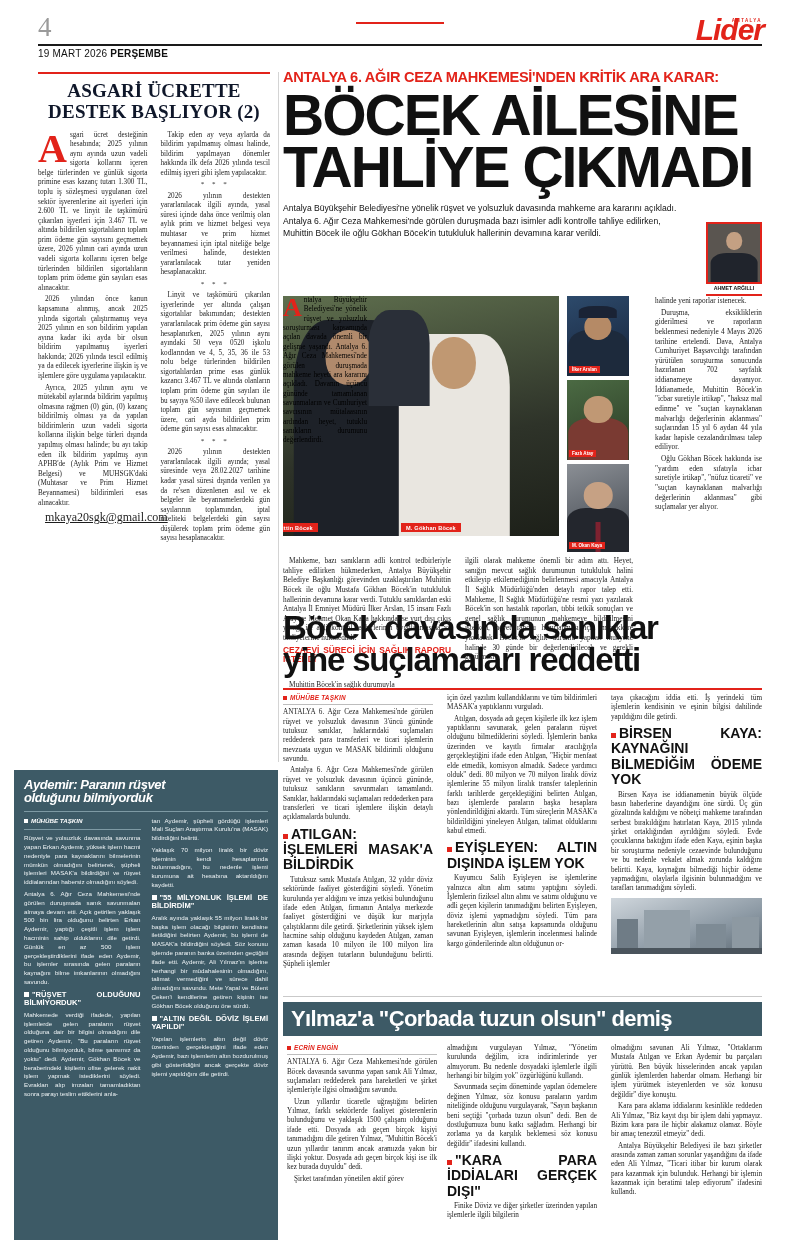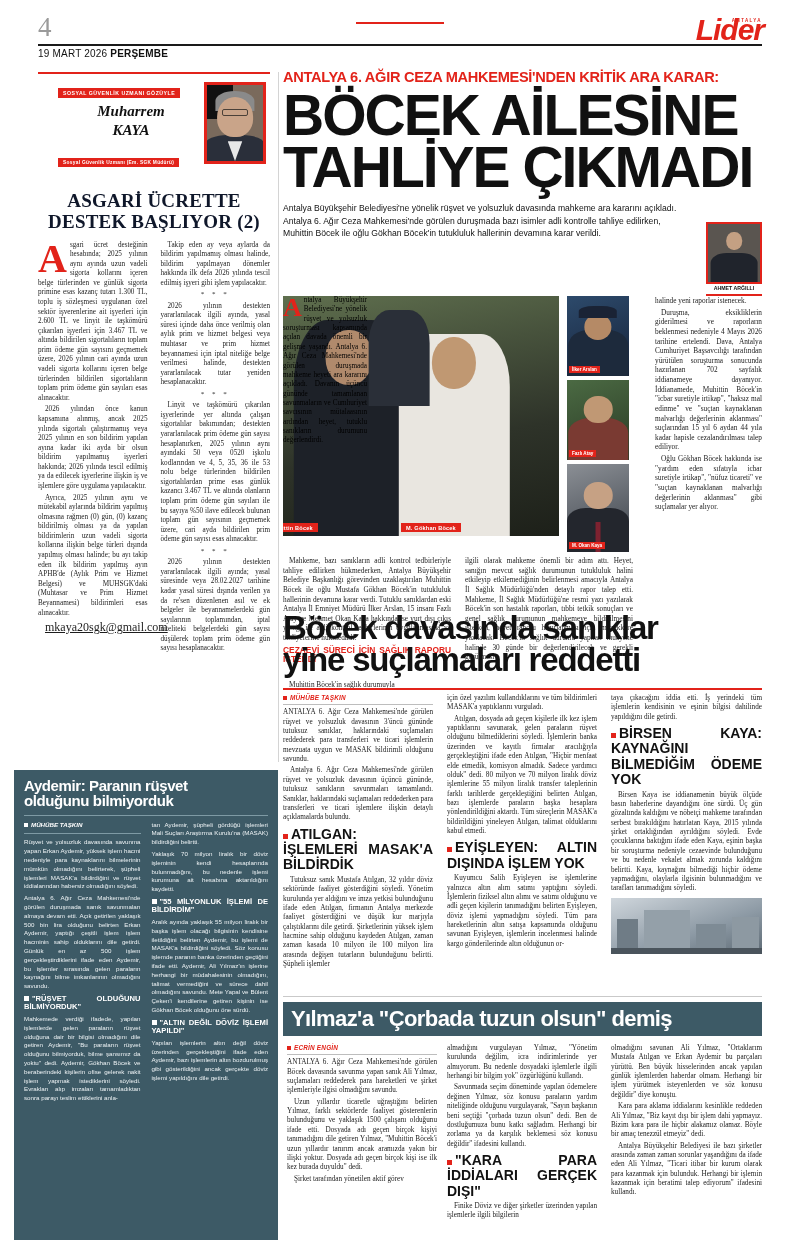--- a/index.html
+++ b/index.html
@@ -134,22 +134,22 @@
   .byline-rule { height:1px; background:#bdbdbd; margin:2px 0 3px; }
   .sub2 { font-family:"Liberation Sans",sans-serif; font-weight:700; font-size:14px;
           color:#111; line-height:1.1; margin:4px 0 3px; text-indent:0 !important; }
   .sub2 .sq { display:inline-block; width:5px; height:5px; background:#e2231a; margin-right:3px; }
   .s2photo { width:151px; height:56px; background:linear-gradient(160deg,#cfd6dc,#8c99a4 60%,#5d6a74);
              margin:4px 0 3px; position:relative; overflow:hidden; }
 
   
   .teal { position:absolute; left:14px; top:770px; width:264px; height:470px;
           background:#3d5a66; color:#fff; padding:8px 10px 10px; }
-  .teal-head { font-family:"Liberation Sans",sans-serif; font-weight:700; font-size:15px;
-               line-height:1.02; letter-spacing:-.4px; color:#fff; }
+  .teal-head { font-family:"Liberation Sans",sans-serif; font-weight:700; font-size:13px;
+               line-height:1.02; letter-spacing:-.4px; color:#fff;font-style:italic; }
   .teal-rule { height:1px; background:#7e9aa4; margin:6px 0 5px; }
   .teal-body { column-count:2; column-gap:11px; font-family:"Liberation Sans",sans-serif;
                font-size:6.2px; line-height:1.42; text-align:justify; color:#eef3f5;
                height:408px; }
   .teal-body p { margin:0 0 3px; }
   .tbyline { font-family:"Liberation Sans",sans-serif; font-weight:700; font-style:italic;
              font-size:6.2px; color:#fff; margin-bottom:3px; }
   .tbyline .sq { display:inline-block; width:4px; height:4px; background:#fff; margin-right:3px; }
   .tsub { font-family:"Liberation Sans",sans-serif; font-weight:700; font-size:7.6px;
           line-height:1.12; color:#fff; margin:4px 0 3px; }
@@ -186,36 +186,20 @@
     </div>
     <div class="logo">
       <div class="logo-sub">ANTALYA</div>
       <div class="logo-main">Lider</div>
     </div>
   </div>
 
   <div class="col-left">
     <div class="colrule-top"></div>
 
-    <div class="author-block">
-      <div class="author-tag">SOSYAL GÜVENLİK UZMANI GÖZÜYLE</div>
-      <div class="author-name">
-        <span>Muharrem</span><br>
-        <span>KAYA</span>
-      </div>
-      <div class="author-role">Sosyal Güvenlik Uzmanı (Em. SGK Müdürü)</div>
-      <div class="author-photo">
-        <div class="blk"></div>
-        <div class="ph-body figure"></div>
-        <div class="ph-hair figure"></div>
-        <div class="ph-face figure"></div>
-        <div class="ph-glass"></div>
-        <div class="ph-shirt"></div>
-      </div>
-    </div>
 
     <div class="col-headline">ASGARİ ÜCRETTE DESTEK BAŞLIYOR (2)</div>
 
     <div class="col-body">
       <p class="first"><span class="dropcap">A</span><span>sgari ücret desteğinin hesabında; 2025 yılının aynı ayında uzun vadeli sigorta kollarını içeren belge türlerinden ve günlük sigorta primine esas kazanç tutarı 1.300 TL, toplu iş sözleşmesi uygulanan özel sektör işverenlerine ait işyerleri için 2.600 TL ve linyit ile taşkömürü çıkarılan işyerleri için 3.467 TL ve altında bildirilen sigortalıların toplam prim ödeme gün sayısını geçmemek üzere, 2026 yılının cari ayında uzun vadeli sigorta kollarını içeren belge türlerinden bildirilen sigortalıların toplam prim ödeme gün sayıları esas alınacaktır.</span></p>
       <p>2026 yılından önce kanun kapsamına alınmış, ancak 2025 yılında sigortalı çalıştırmamış veya 2025 yılının en son bildirim yapılan ayına kadar iki ayda bir olsun bildirim yapılmamış işyerleri hakkında; 2026 yılında tescil edilmiş ya da edilecek işyerlerine ilişkin iş ve işlemlere göre uygulama yapılacaktır.</p>
       <p>Ayrıca, 2025 yılının aynı ve mütekabil aylarında bildirim yapılmış olmasına rağmen (0) gün, (0) kazanç bildirilmiş olması ya da yapılan bildirimlerin uzun vadeli sigorta kollarına ilişkin belge türleri dışında yapılmış olması halinde; bu ayı takip eden ilk bildirim yapılmış ayın APHB'de (Aylık Prim ve Hizmet Belgesi) ve MUHSGK'daki (Muhtasar ve Prim Hizmet Beyannamesi) bildirimleri esas alınacaktır.</p>
       <p><span class="mail">mkaya20sgk@gmail.com</span></p>
       <p>Takip eden ay veya aylarda da bildirim yapılmamış olması halinde, bildirim yapılmayan dönemler hakkında ilk defa 2026 yılında tescil edilmiş işyeri gibi işlem yapılacaktır.</p>
       <div class="sep">* * *</div>

